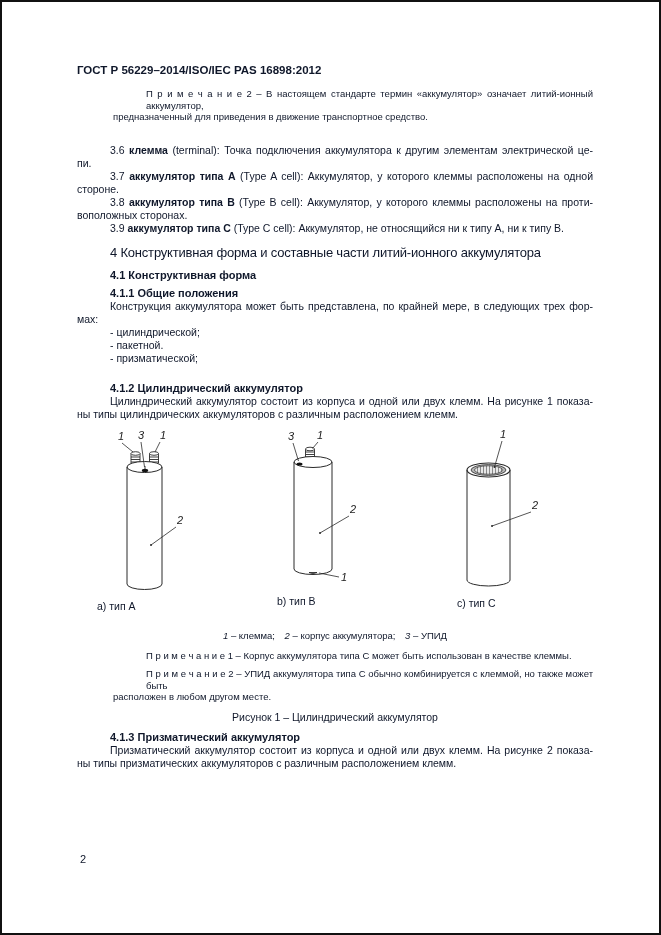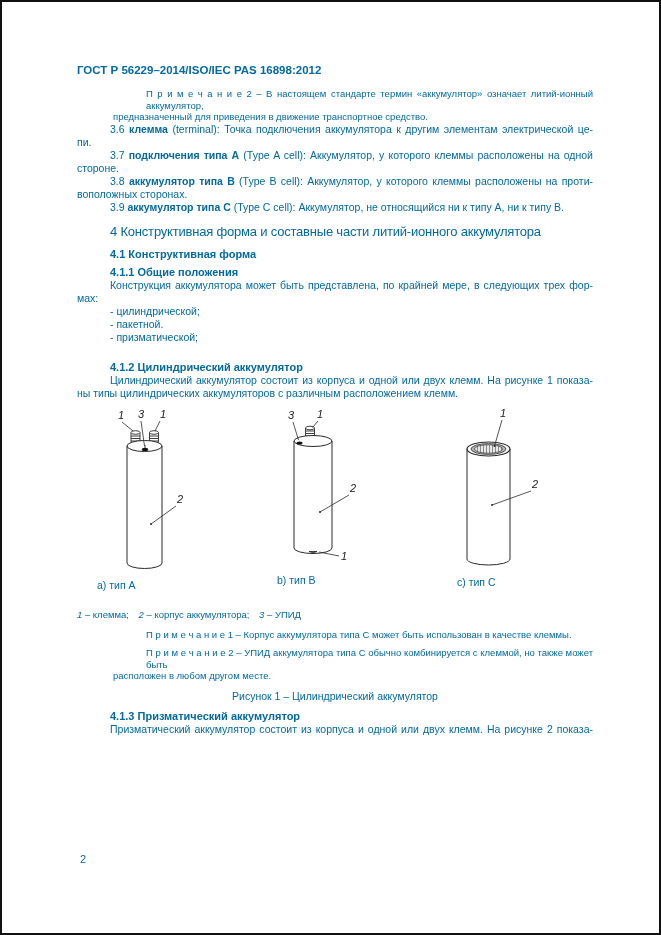--- a/index.html
+++ b/index.html
@@ -4,48 +4,48 @@
 <style>
   html,body { margin:0; padding:0; background:#ffffff; }
   .page {
     position:relative;
     width:661px; height:935px;
     box-sizing:border-box;
     background:#ffffff;
     border:2px solid #111;
     overflow:hidden;
     font-family:"Liberation Sans", sans-serif;
-    color:#0369a1;
+    color:#0f172a;
   }
   .content {
     position:absolute; left:75px; top:62px; width:516px;
     font-size:10.5px; line-height:13px;
   }
   .doc-header { font-weight:bold; font-size:11.5px; }
   .note { font-size:9.5px; line-height:11.5px;margin-left:36px; }
   .body-line { font-size:10.5px; line-height:13px; }
   .jl { text-align:justify; text-align-last:justify; }
   .ind { padding-left:33px; }
   .h1 { font-weight:normal; font-size:13px; letter-spacing:-0.2px; padding-left:33px; margin-top:9px; line-height:17px; }
   .h2 { font-weight:bold; font-size:11px; padding-left:33px; margin-top:8px; }
   .h3 { font-weight:bold; font-size:11px; padding-left:33px; margin-top:5px; }
   .mt11 { margin-top:11px; }
-  .mt6 { margin-top:0; }
+  .mt6 { margin-top:21px; }
   .mt7 { margin-top:7px; }
   .mt8 { margin-top:8px; }
   .fig { position:relative; height:200px; margin-top:6px; }
   .fig svg { position:absolute; top:0; }
   .svg-a { left:30px; }
   .svg-b { left:205px; }
   .svg-c { left:375px; }
   .cap { position:absolute; font-size:10.5px; width:84px; text-align:left; }
   .cap-a { left:20px; top:173px; }
   .cap-b { left:200px; top:168px; }
   .cap-c { left:380px; top:170px; }
-  .legend { text-align:left; font-size:9.5px; margin-top:2px; }
+  .legend { text-align:center; font-size:9.5px; margin-top:2px; }
   .legend i { font-style:italic; }
   .legend .ml { margin-left:7px; }
   .fig-caption { text-align:center; font-size:10.5px; margin-top:8px; }
   .page-num { position:absolute; left:78px; top:851px; font-size:11px; }
   svg text.lab { font-family:"Liberation Sans", sans-serif; font-style:italic; font-size:11px; fill:#1c1c1c; }
 </style>
 </head>
 <body>
 
 <div class="page">
@@ -57,21 +57,21 @@
       <div class="jl ind">П р и м е ч а н и е  2 –  В настоящем стандарте термин «аккумулятор» означает литий-ионный аккумулятор,</div>
       <div>предназначенный для приведения в движение транспортное средство.</div>
     </div>
 
     <div class="body-line mt6">
       <div class="jl ind"><span>3.6 </span><b>клемма</b><span> (terminal): Точка подключения аккумулятора к другим элементам электрической це-</span></div>
       <div>пи.</div>
     </div>
 
     <div class="body-line">
-      <div class="jl ind"><span>3.7 </span><b>подключения типа А</b><span> (Type A cell): Аккумулятор, у которого клеммы расположены на одной</span></div>
+      <div class="jl ind"><span>3.7 </span><b>аккумулятор типа А</b><span> (Type A cell): Аккумулятор, у которого клеммы расположены на одной</span></div>
       <div>стороне.</div>
     </div>
 
     <div class="body-line">
       <div class="jl ind"><span>3.8 </span><b>аккумулятор типа В</b><span> (Type B cell): Аккумулятор, у которого клеммы расположены на проти-</span></div>
       <div>воположных сторонах.</div>
     </div>
 
     <div class="body-line">
       <div class="ind"><span>3.9 </span><b>аккумулятор типа С</b><span> (Type C cell): Аккумулятор, не относящийся ни к типу А, ни к типу В.</span></div>
@@ -215,18 +215,19 @@
       <div class="jl ind">П р и м е ч а н и е 2 – УПИД аккумулятора типа С обычно комбинируется с клеммой, но также может быть</div>
       <div>расположен в любом другом месте.</div>
     </div>
 
     <div class="fig-caption">Рисунок 1 – Цилиндрический аккумулятор</div>
 
     <div class="h3 mt7">4.1.3 Призматический аккумулятор</div>
 
     <div class="body-line">
       <div class="jl ind">Призматический аккумулятор состоит из корпуса и одной или двух клемм. На рисунке 2 показа-</div>
+      <div>ны типы призматических аккумуляторов с различным расположением клемм.</div>
     </div>
 
   </div>
 
   <div class="page-num">2</div>
 </div>
 
 </body></html>

